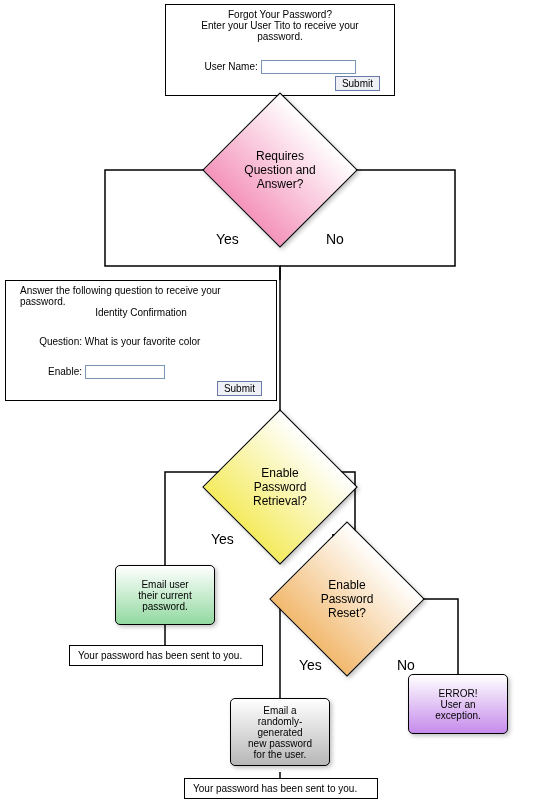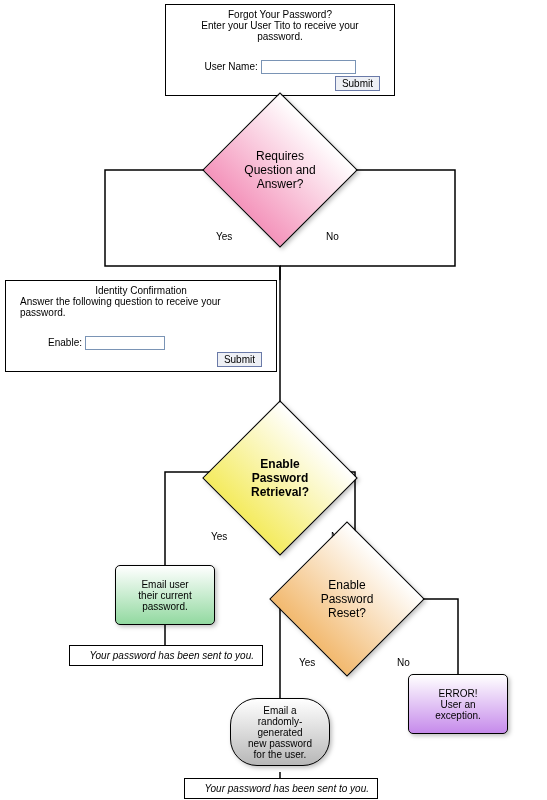--- a/index.html
+++ b/index.html
@@ -74,34 +74,33 @@
     border-radius: 5px;
     display: flex;
     align-items: center;
     justify-content: center;
     text-align: center;
     font-size: 10px;
     padding: 17px;
     filter: drop-shadow(2px 2px 2px rgba(0,0,0,0.25));
   }
   .a-green  { background: linear-gradient(180deg,#fff 0%,#92d9a0 100%); }
-  .a-grey   { background: linear-gradient(180deg,#fff 0%,#b7b7b7 100%); height: 68px; border-radius: 27px; }
+  .a-grey   { background: linear-gradient(180deg,#fff 0%,#b7b7b7 100%); height: 68px; }
   .a-purple { background: linear-gradient(180deg,#fff 0%,#c68beb 100%); }
   .result {
     position: absolute;
     background: #fff;
     border: 1px solid #000;
     padding: 4px 8px;
     font-size: 10px;
-    text-align: right;
-    font-style: italic;
+    text-align: left;
   }
   .edge-label {
     position: absolute;
-    font-size: 10px;
+    font-size: 14px;
     color: #000;
     background: transparent;
   }
 </style>
 </head>
 <body>
 
 <svg class="flow" width="547" height="800">
   <g stroke="#000" stroke-width="1.5" fill="none">
 
@@ -141,32 +140,36 @@
 
 <div class="diamond d-pink" style="left:225px; top:115px;">
   <div class="shape"></div>
   <div class="label">Requires Question and Answer?</div>
 </div>
 
 <div class="edge-label" style="left:216px; top:231px;">Yes</div>
 <div class="edge-label" style="left:326px; top:231px;">No</div>
 
 <div class="box form-box" style="left:5px; top:280px; width:272px; text-align:left;">
+  <div>Answer the following question to receive your password.</div>
   <div style="text-align:center">Identity Confirmation</div>
-  <div>Answer the following question to receive your password.</div>
+  <div class="row">
+    <span class="lbl" style="width:62px">Question:</span>
+    <span>What is your favorite color</span>
+  </div>
   <div class="row">
     <span class="lbl" style="width:62px">Enable:</span>
     <input type="text" style="width: 80px;" value="">
   </div>
   <div class="btnwrap">
     <button>Submit</button>
   </div>
 </div>
 
-<div class="diamond d-yellow" style="left:225px; top:423px;font-weight:bold;">
+<div class="diamond d-yellow" style="left:225px; top:432px;">
   <div class="shape"></div>
   <div class="label">Enable Password Retrieval?</div>
 </div>
 
 <div class="edge-label" style="left:211px; top:531px;">Yes</div>
 <div class="edge-label" style="left:331px; top:531px;">No</div>
 
 <div class="action-box a-green" style="left:115px; top:565px;">
   <span>Email user their current password.</span>
 </div>

